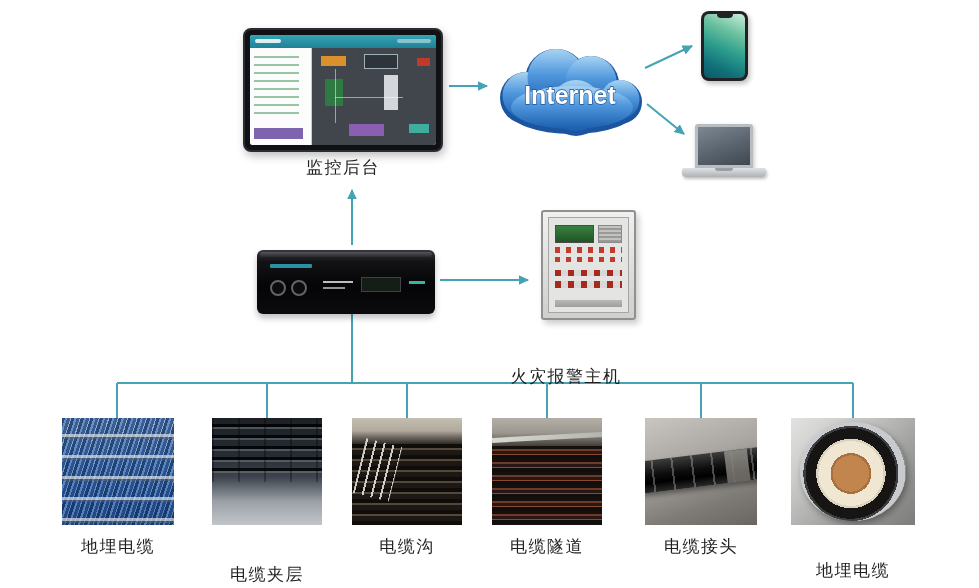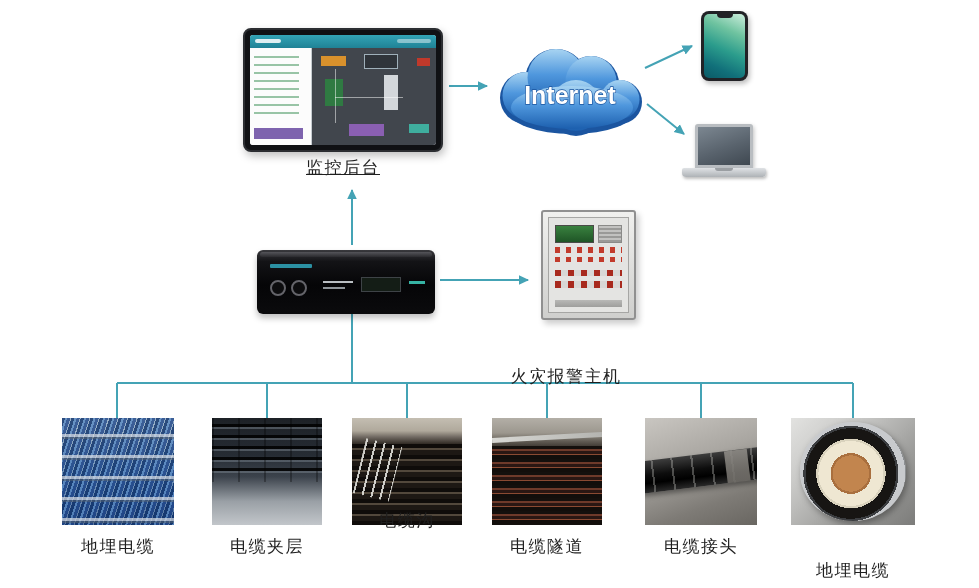--- a/index.html
+++ b/index.html
@@ -7,26 +7,26 @@
             font-family:"Liberation Serif","DejaVu Serif",serif; }
 
   
   .connectors { position:absolute; left:0; top:0; pointer-events:none; }
   .lk { stroke: var(--c-connector,#44a3b5); stroke-width:2; fill:none; }
   .ah { fill: var(--c-connector,#44a3b5); }
 
   
   .label { position:absolute; font-size:17px; color:var(--c-label_text,#1f1f1f);
            text-align:center; letter-spacing:1.5px; white-space:nowrap; }
-  .lbl-monitor { left:263px; top:156px; width:160px;text-decoration:underline; }
+  .lbl-monitor { left:263px; top:156px; width:160px; }
   .lbl-host    { left:266px; top:324px; width:160px; }
   .lbl-alarm   { left:486px; top:324px; width:160px;margin-top:41px; }
   .lbl-s1 { left:48px;  top:535px; width:140px; }
-  .lbl-s2 { left:197px; top:535px; width:140px; }
-  .lbl-s3 { left:337px; top:509px; width:140px; }
+  .lbl-s2 { left:197px; top:563px; width:140px; }
+  .lbl-s3 { left:337px; top:535px; width:140px; }
   .lbl-s4 { left:477px; top:535px; width:140px;text-align:center; }
   .lbl-s5 { left:631px; top:535px; width:140px; }
   .lbl-s6 { left:783px; top:535px; width:140px;margin-top:24px; }
 
   
   .monitor { position:absolute; left:243px; top:28px; width:200px; height:124px;
              background:#101114; border:2px solid #2b2d31; border-radius:8px; padding:5px;
              box-sizing:border-box; box-shadow:2px 4px 8px rgba(0,0,0,.25); }
   .screen { width:100%; height:100%; border-radius:3px; overflow:hidden; display:flex;
             flex-direction:column; background:#e9ebed; }

